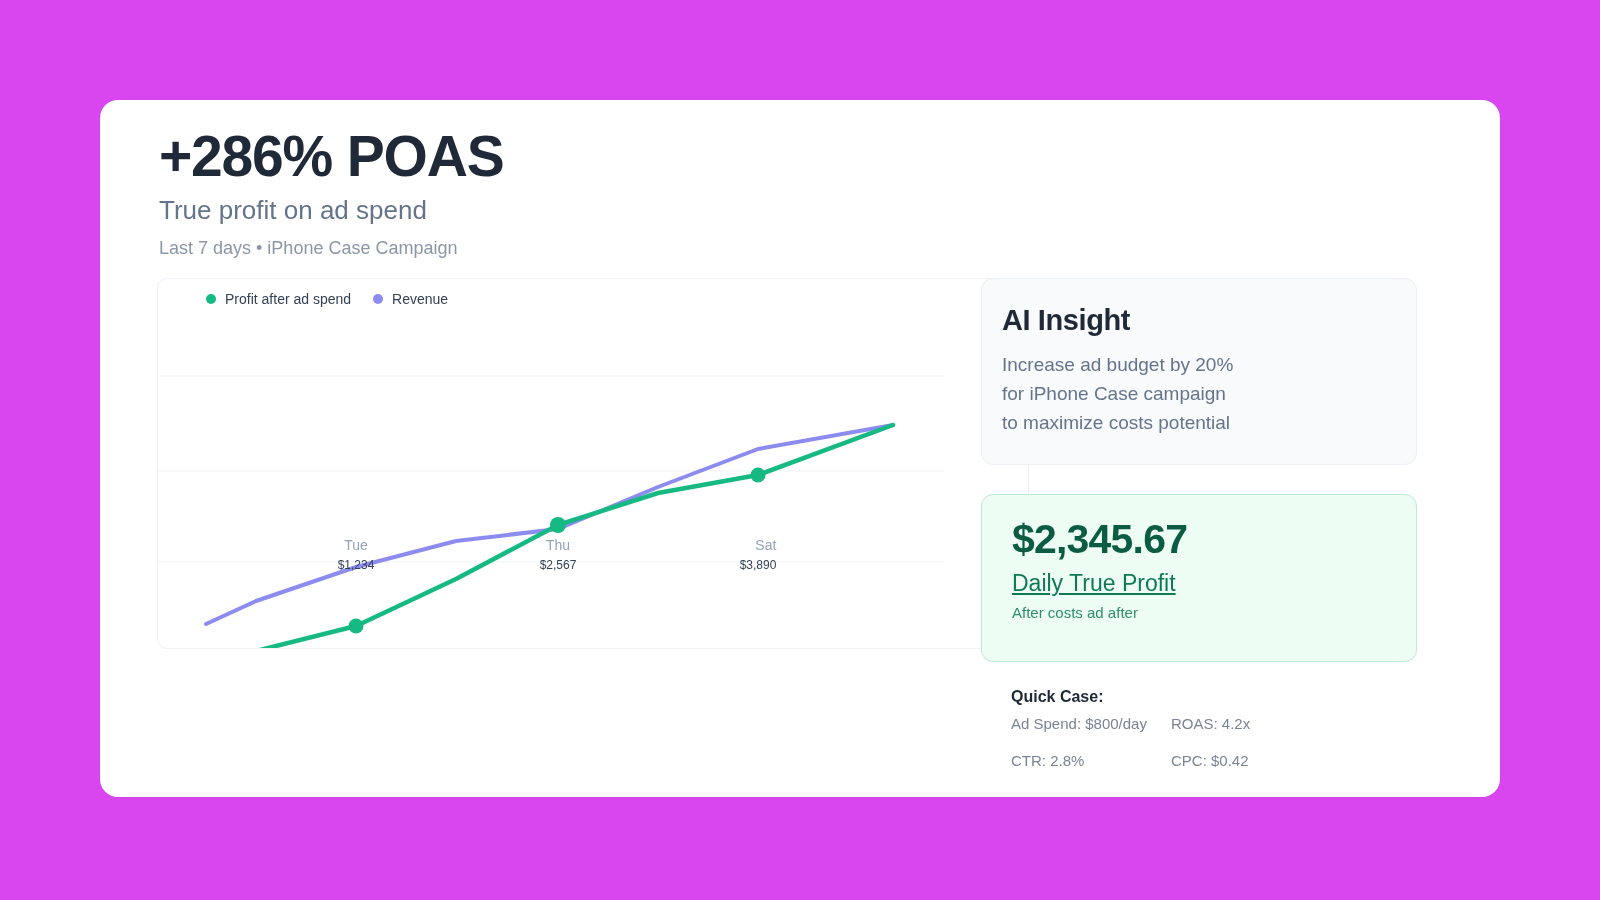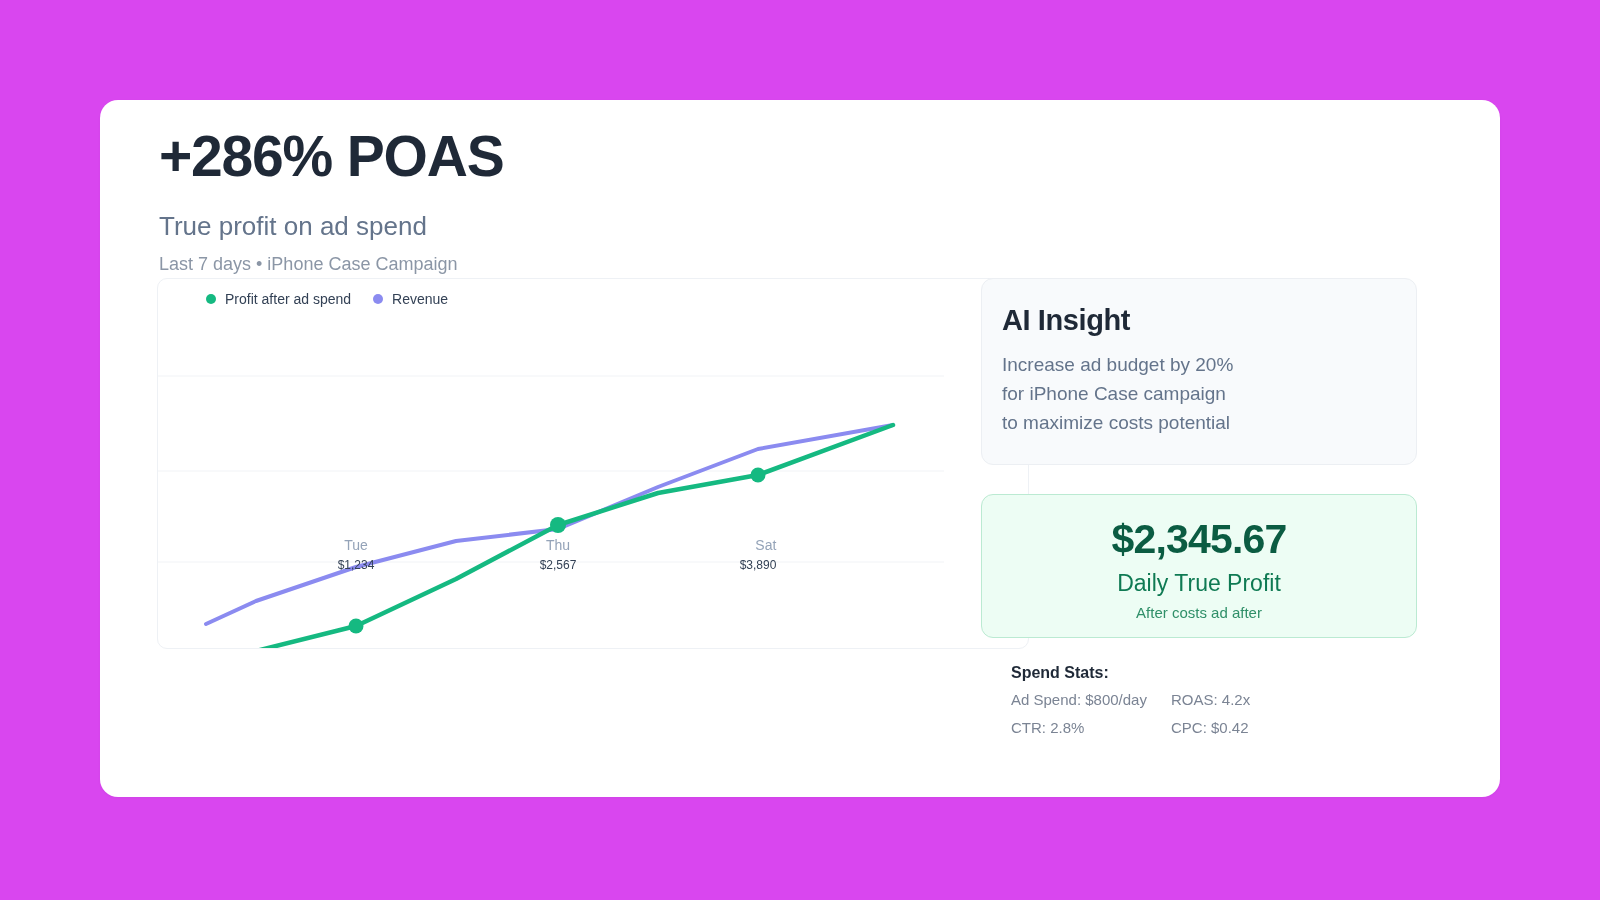--- a/index.html
+++ b/index.html
@@ -38,21 +38,21 @@
   .headline {
     font-size: 57px;
     font-weight: 700;
     letter-spacing: -1.2px;
     color: #1f2937;
     line-height: 1.08;
     white-space: nowrap;
   }
 
   .subhead {
-    margin-top: 23px;
+    margin-top: 7px;
     font-size: 26px;
     font-weight: 400;
     color: #64748b;
     line-height: 1.2;
     white-space: nowrap;
   }
 
   .meta {
     margin-top: 12px;
     font-size: 18px;
@@ -175,41 +175,41 @@
     font-size: 19px;
     color: #64748b;
     line-height: 1.52;
   }
 
   .insight-body span { display: block; white-space: nowrap; }
 
   .profit-card {
     margin-top: 29px;
     width: 436px;
-    height: 144px;
+    height: 168px;
     background: #edfdf4;
     border: 1px solid #bbead2;
     border-radius: 12px;
     padding: 22px 30px 0 30px;
-    text-align: center;
   }
 
   .profit-amount {
     font-size: 41px;
     font-weight: 700;
     color: #0b5c42;
     letter-spacing: -0.8px;
     line-height: 1.1;
   }
 
   .profit-label {
     margin-top: 8px;
     font-size: 23px;
     color: #0f7a53;
     line-height: 1.2;
+    text-decoration: underline;
   }
 
   .profit-sub {
     margin-top: 6px;
     font-size: 15px;
     color: #2f8f68;
     line-height: 1.2;
   }
 
   .quick-stats { margin-top: 25px; padding-left: 30px; }
@@ -218,21 +218,21 @@
     font-size: 16px;
     font-weight: 700;
     color: #1f2937;
     line-height: 1.2;
   }
 
   .qs-grid {
     margin-top: 9px;
     display: grid;
     grid-template-columns: 160px auto;
-    row-gap: 10px;
+    row-gap: 19px;
   }
 
   .qs-cell {
     font-size: 15px;
     color: #7b8494;
     white-space: nowrap;
     line-height: 1.2;
   }
 </style>
 </head>
@@ -308,21 +308,21 @@
         </div>
       </div>
 
       <div class="profit-card">
         <div class="profit-amount">$2,345.67</div>
         <div class="profit-label">Daily True Profit</div>
         <div class="profit-sub">After costs ad after</div>
       </div>
 
       <div class="quick-stats">
-        <div class="qs-title">Spend Stats:</div>
+        <div class="qs-title">Quick Case:</div>
         <div class="qs-grid">
           <div class="qs-cell">Ad Spend: $800/day</div>
           <div class="qs-cell">ROAS: 4.2x</div>
           <div class="qs-cell">CTR: 2.8%</div>
           <div class="qs-cell">CPC: $0.42</div>
         </div>
       </div>
 
     </div>
 

